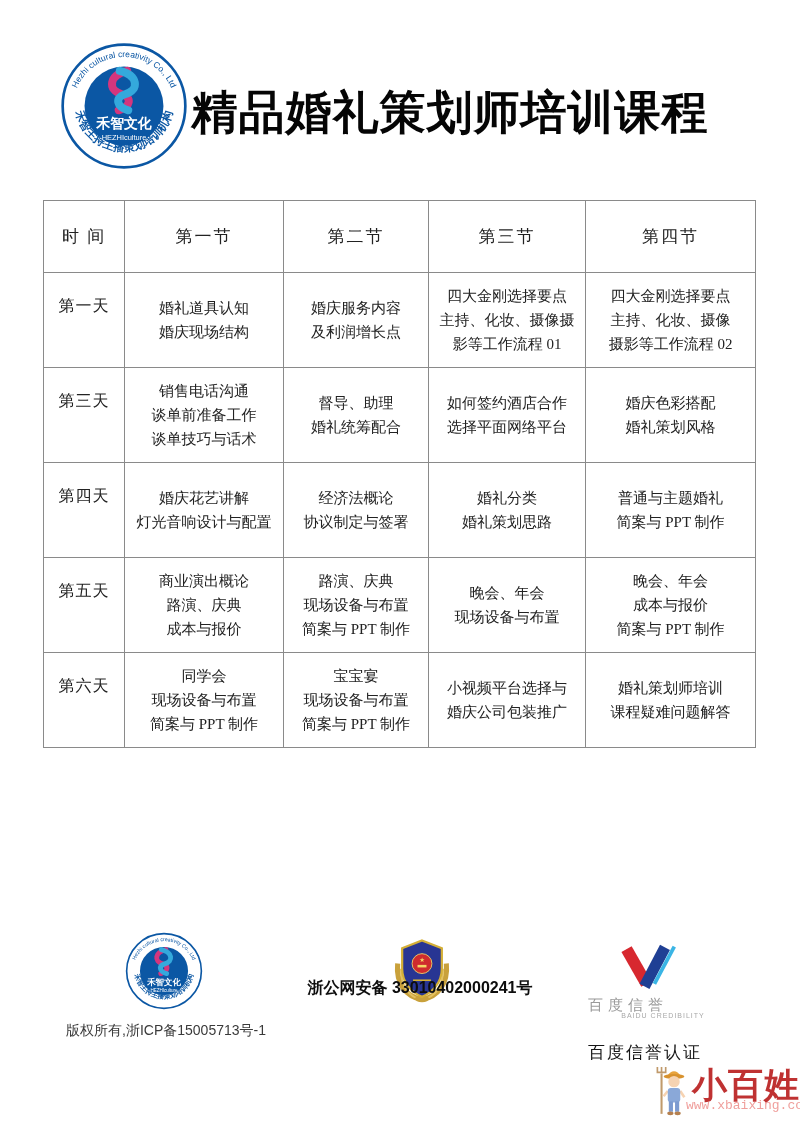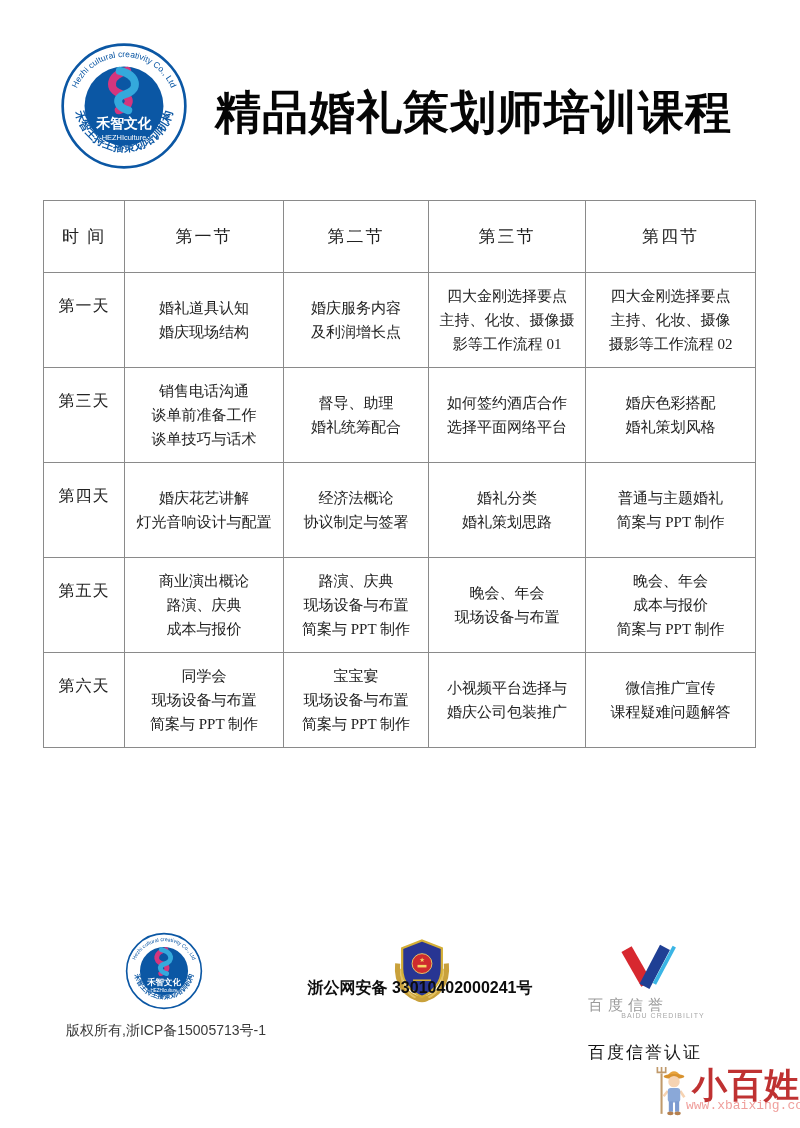--- a/index.html
+++ b/index.html
@@ -8,21 +8,21 @@
     position:relative; width:800px; height:1128px;
     background:#ffffff; overflow:hidden; margin:0 auto;
     font-family:"Liberation Serif","DejaVu Serif",serif;
     color:#1f1f1f;
   }
 
   
   .hezhi-logo-main { position:absolute; left:60px; top:42px; }
   .page-title {
     position:absolute; left:168px; top:82px; width:564px;
-    text-align:right; font-size:46px; font-weight:bold;
+    text-align:center; font-size:46px; font-weight:bold;
     font-family:"Liberation Serif","DejaVu Serif",serif;
     color:#050505; letter-spacing:1px; white-space:nowrap;
   }
 
   
   table.schedule {
     position:absolute; left:43px; top:200px; width:712px;
     border-collapse:collapse; table-layout:fixed;
   }
   table.schedule th, table.schedule td {
@@ -180,21 +180,21 @@
       <tr>
         <td class="day">第六天</td>
         <td>同学会
 现场设备与布置
 简案与 PPT 制作</td>
         <td>宝宝宴
 现场设备与布置
 简案与 PPT 制作</td>
         <td>小视频平台选择与
 婚庆公司包装推广</td>
-        <td>微信推广宣传
+        <td>婚礼策划师培训
 课程疑难问题解答</td>
       </tr>
     </tbody>
   </table>
 
   <svg class="hezhi-logo-footer" width="78" height="78" viewBox="0 0 120 120">
     <circle cx="60" cy="60" r="57.5" fill="#ffffff" stroke="#0b57a4" stroke-width="2.5"></circle>
     <circle cx="60" cy="60" r="37" fill="#0b57a4"></circle>
     <defs>
       <path id="arcTop2" d="M 12 62 A 48 48 0 0 1 108 62" fill="none"></path>

